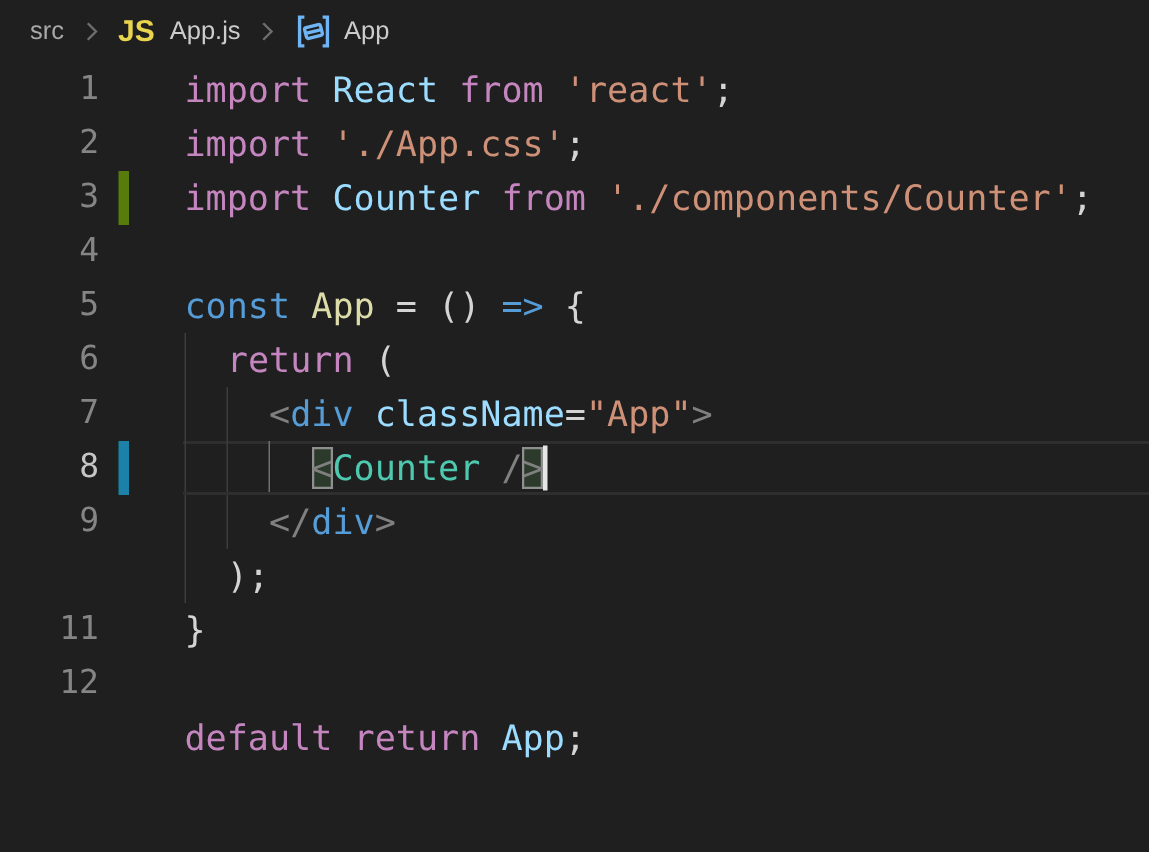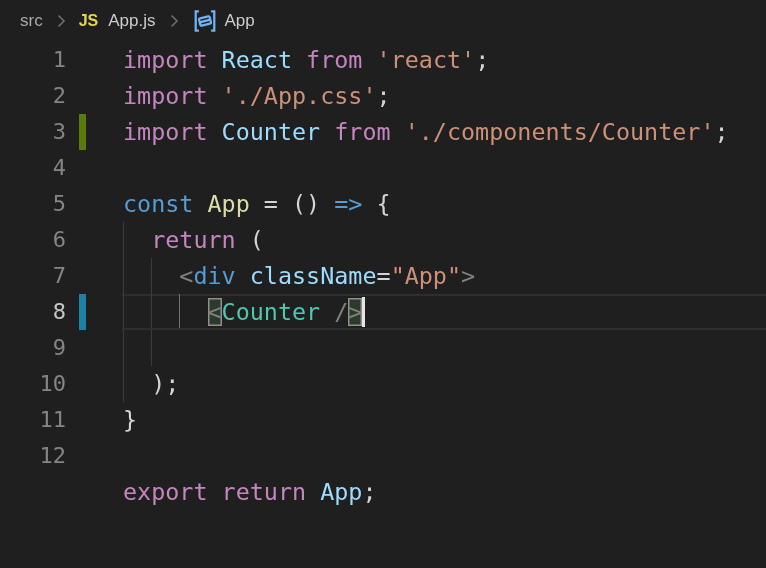--- a/index.html
+++ b/index.html
@@ -12,21 +12,21 @@
   .breadcrumb{
     height:42px;display:flex;align-items:center;
     padding-left:20px;gap:11px;
     font-family:"Liberation Sans",sans-serif;
     font-size:17px;color:#a9a9a9;white-space:nowrap;
   }
   .crumb{cursor:pointer;}
   .crumb.bright{color:#cccccc;}
   .chev{display:flex;align-items:center;margin:0 1px;}
   .js-badge{
-    color:var(--js-badge,#e8d44d);font-weight:700;font-size:16px;
+    color:var(--js-badge,#e8d44d);font-weight:700;font-size:20px;
     letter-spacing:0px;margin-right:-1px;
   }
   .symbol-icon{display:flex;align-items:center;margin-right:-4px;}
   .crumb-symbol{color:#cccccc;}
   
   #editor{position:relative;}
   .line{position:relative;height:36px;}
   .num{
     position:absolute;left:0;top:0;width:66px;height:36px;
     text-align:right;font-size:22px;line-height:36px;
@@ -136,30 +136,30 @@
       <div class="guide" style="left: 123px;"></div>
       <div class="guide" style="left: 151.12px;"></div>
       <div class="guide hl" style="left: 179.24px;"></div>
       <div class="code"><span class="tok-plain">      </span><span class="tok-punct bm">&lt;</span><span class="tok-component">Counter</span><span class="tok-plain"> </span><span class="tok-punct">/</span><span class="tok-punct bm">&gt;</span></div>
       <div class="cursor" style="left: 362.02px;"></div>
     </div>
     <div class="line">
       <div class="num">9</div>
       <div class="guide" style="left: 123px;"></div>
       <div class="guide" style="left: 151.12px;"></div>
+      <div class="code"><span class="tok-plain">    </span><span class="tok-punct">&lt;/</span><span class="tok-tag">div</span><span class="tok-punct">&gt;</span></div>
     </div>
     <div class="line">
-      <div class="num">10</div>
       <div class="guide" style="left: 123px;"></div>
       <div class="code"><span class="tok-plain">  </span><span class="tok-plain">);</span></div>
     </div>
     <div class="line">
       <div class="num">11</div>
       <div class="code"><span class="tok-plain">}</span></div>
     </div>
     <div class="line">
       <div class="num">12</div>
       <div class="code"></div>
     </div>
     <div class="line">
-      <div class="code"><span class="tok-keyword">export</span><span class="tok-plain"> </span><span class="tok-keyword">return</span><span class="tok-plain"> </span><span class="tok-variable">App</span><span class="tok-plain">;</span></div>
+      <div class="code"><span class="tok-keyword">default</span><span class="tok-plain"> </span><span class="tok-keyword">return</span><span class="tok-plain"> </span><span class="tok-variable">App</span><span class="tok-plain">;</span></div>
     </div>
   </div>
 
 </body></html>

